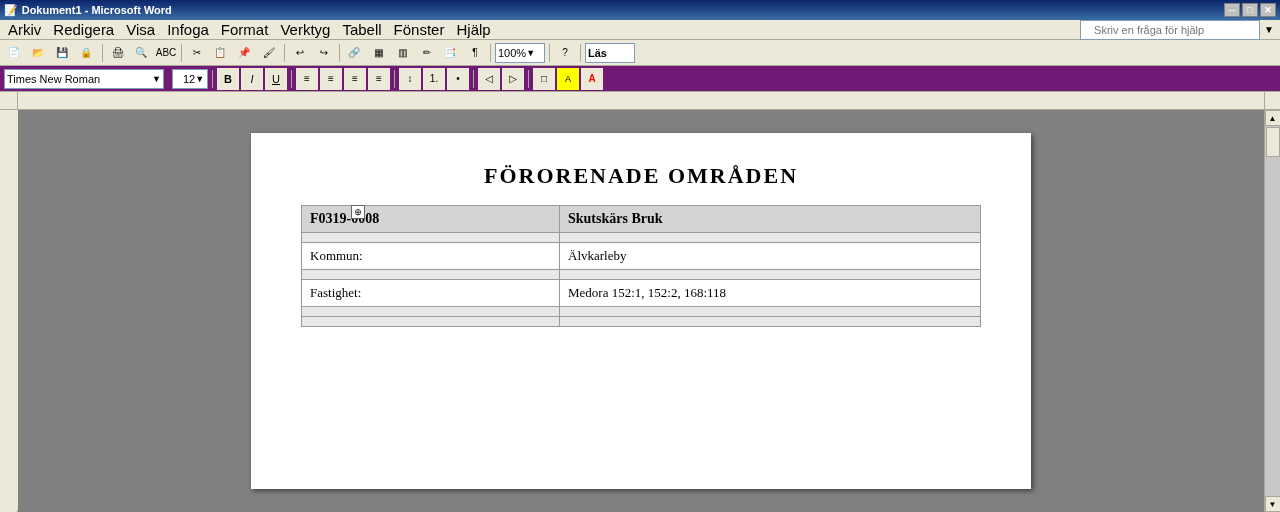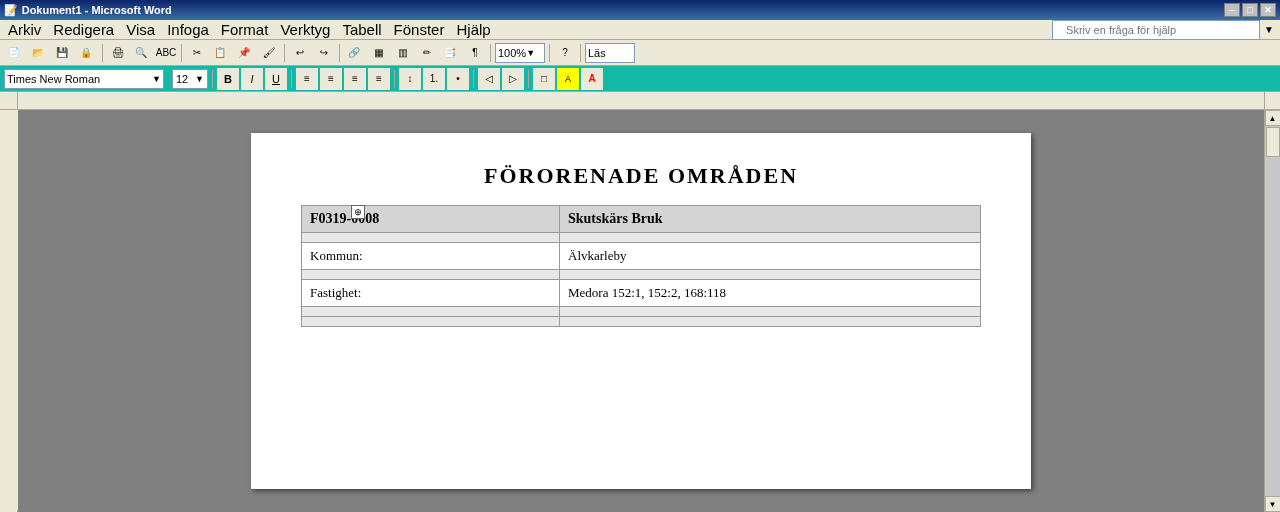--- a/index.html
+++ b/index.html
@@ -66,42 +66,42 @@
     .toolbar-input {
       height: 20px;
       border: 1px solid #7f9db9;
       background: white;
       font-size: 11px;
       padding: 0 2px;
     }
 
     
     .toolbar2 {
-      background: #14b8a6;
+      background: #701a75;
       height: 26px;
       display: flex;
       align-items: center;
       border-bottom: 1px solid #aca899;
       padding: 0 4px;
       gap: 2px;
     }
     .font-name-box {
       width: 160px; height: 20px;
       border: 1px solid #7f9db9;
       background: white;
       font-size: 11px;
       padding: 0 2px;
       display: flex; align-items: center;
     }
     .font-size-box {
       width: 36px; height: 20px;
       border: 1px solid #7f9db9;
       background: white;
       font-size: 11px;
-      padding: 0 3px;
+      padding: 0 10px;
       display: flex; align-items: center;
     }
     .format-btn {
       width: 22px; height: 22px;
       background: #ece9d8;
       border: 1px solid transparent;
       display: flex; align-items: center; justify-content: center;
       font-size: 11px;
       font-weight: bold;
       cursor: pointer;
@@ -263,21 +263,21 @@
   <span class="menu-item">Arkiv</span>
   <span class="menu-item">Redigera</span>
   <span class="menu-item">Visa</span>
   <span class="menu-item">Infoga</span>
   <span class="menu-item">Format</span>
   <span class="menu-item">Verktyg</span>
   <span class="menu-item">Tabell</span>
   <span class="menu-item">Fönster</span>
   <span class="menu-item">Hjälp</span>
   <div style="flex:1"></div>
-  <input class="toolbar-input" style="width: 208px; padding-left: 13px;" value="" placeholder="Skriv en fråga för hjälp">
+  <input class="toolbar-input" style="width: 180px; padding-left: 13px;" value="" placeholder="Skriv en fråga för hjälp">
   <span style="font-size:10px; padding:0 4px; cursor:pointer;">▼</span>
 </div>
 
 <div class="toolbar">
   <div class="toolbar-btn">📄</div>
   <div class="toolbar-btn">📂</div>
   <div class="toolbar-btn">💾</div>
   <div class="toolbar-btn">🔒</div>
   <div class="toolbar-separator"></div>
   <div class="toolbar-btn">🖨</div>
@@ -299,21 +299,21 @@
   <div class="toolbar-btn">📑</div>
   <div class="toolbar-btn">¶</div>
   <div class="toolbar-separator"></div>
   <div class="toolbar-input" style="width:50px; display:flex; align-items:center;">
     <span>100%</span>
       <span style="font-size:9px;">▼</span>
   </div>
   <div class="toolbar-separator"></div>
   <div class="toolbar-btn">?</div>
   <div class="toolbar-separator"></div>
-  <div class="toolbar-input" style="width:50px; display:flex; align-items:center;">
+  <div class="toolbar-input" style="width:50px; display:flex; align-items:center;font-weight:bold;">
     <span>Läs</span>
   </div>
 </div>
 
 <div class="toolbar2">
   <div class="font-name-box">
     <span style="flex:1; font-size:11px;">Times New Roman</span>
     <span style="font-size:9px;">▼</span>
   </div>
   <div style="width:4px;"></div>

